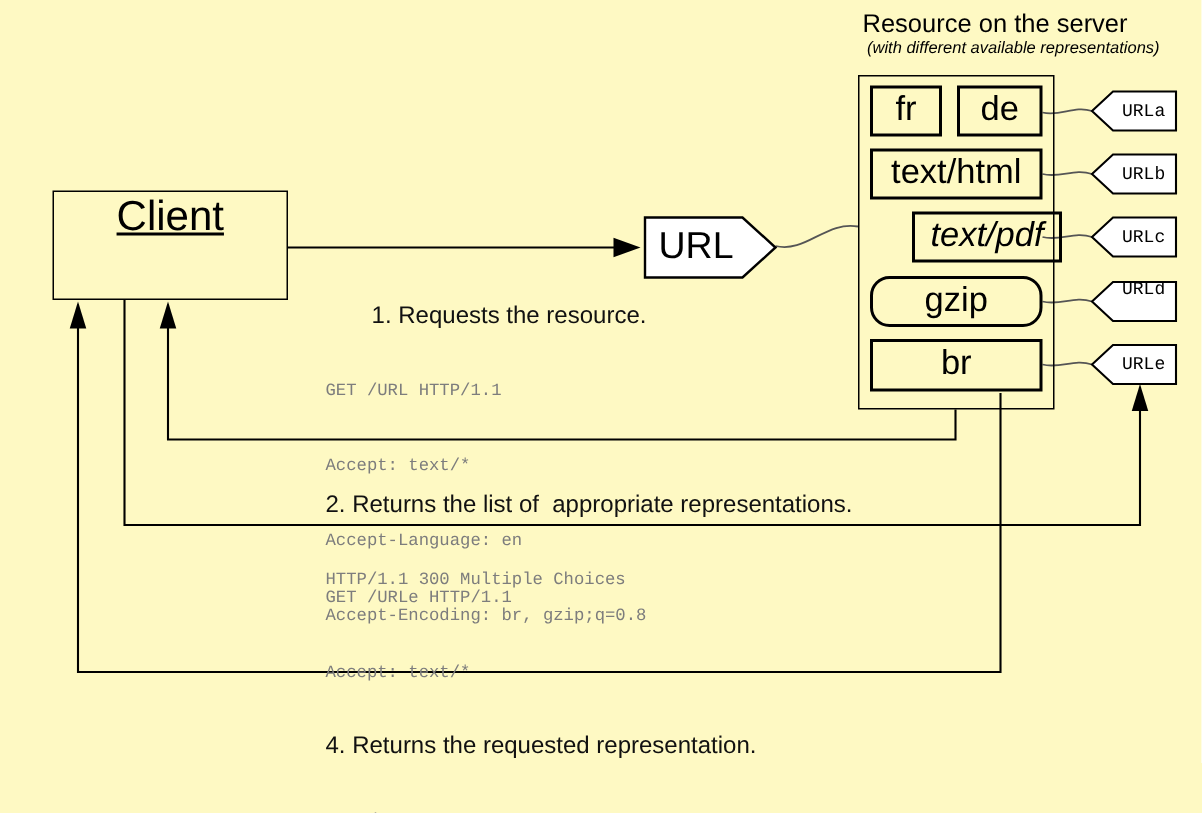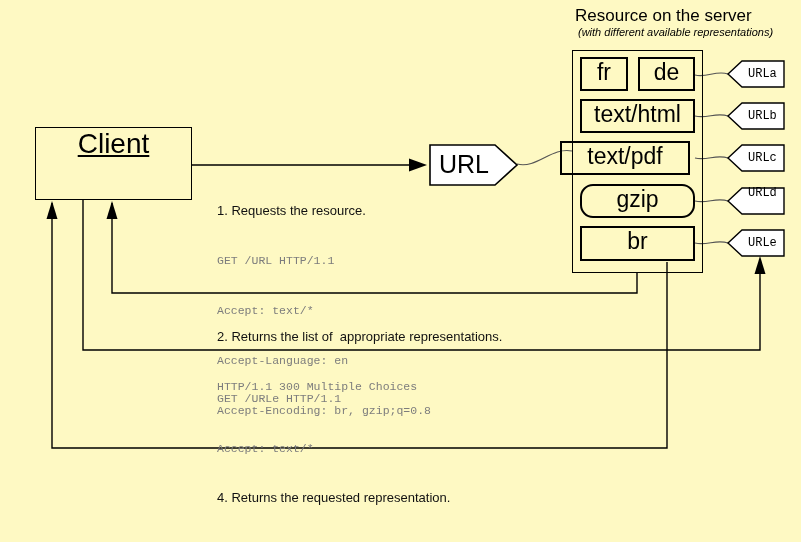--- a/index.html
+++ b/index.html
@@ -11,21 +11,21 @@
   .abs{position:absolute;}
   .box{position:absolute;border:2px solid #000;background:transparent;
        display:flex;align-items:flex-start;justify-content:center;box-sizing:border-box;}
   .server-outer{border-width:1.5px;}
   .rep-label{font-size:23px;letter-spacing:0px;}
   .client-label{font-size:28px;text-decoration:underline;}
   .url-label{font-size:25px;}
   .title{font-size:17px;white-space:pre;}
   .subtitle{font-size:11px;font-style:italic;white-space:pre;}
   .step{position:absolute;white-space:pre;}
-  .step .lbl{font-size:13px;color:#111;line-height:14px;white-space:pre;}
+  .step .lbl{font-size:16px;color:#111;line-height:14px;white-space:pre;text-align:right;}
   .step .mono{font-family:"Liberation Mono", monospace;font-size:11.5px;
               color:#7d7d7d;line-height:14px;white-space:pre;}
   .tag-text{position:absolute;font-family:Liberation Mono, monospace;
             font-size:12px;color:#000;white-space:pre;}
 </style>
 </head>
 <body>
 
 <div class="canvas">
 
@@ -75,21 +75,21 @@
 
   <div class="box" style="left:580px;top:57px;width:48px;height:34px;">
     <span class="rep-label">fr</span>
   </div>
   <div class="box" style="left:638px;top:57px;width:57px;height:34px;">
     <span class="rep-label">de</span>
   </div>
   <div class="box" style="left:580px;top:99px;width:115px;height:34px;">
     <span class="rep-label">text/html</span>
   </div>
-  <div class="box" style="left:560px;top:141px;width:130px;height:34px;">
+  <div class="box" style="left:608px;top:141px;width:100px;height:34px;font-style:italic;">
     <span class="rep-label">text/pdf</span>
   </div>
   <div class="box" style="left:580px;top:184px;width:115px;height:34px;border-radius:13px;">
     <span class="rep-label">gzip</span>
   </div>
   <div class="box" style="left:580px;top:226px;width:115px;height:35px;">
     <span class="rep-label">br</span>
   </div>
 
   <span class="tag-text" style="left:748px;top:67px;">URLa</span>

